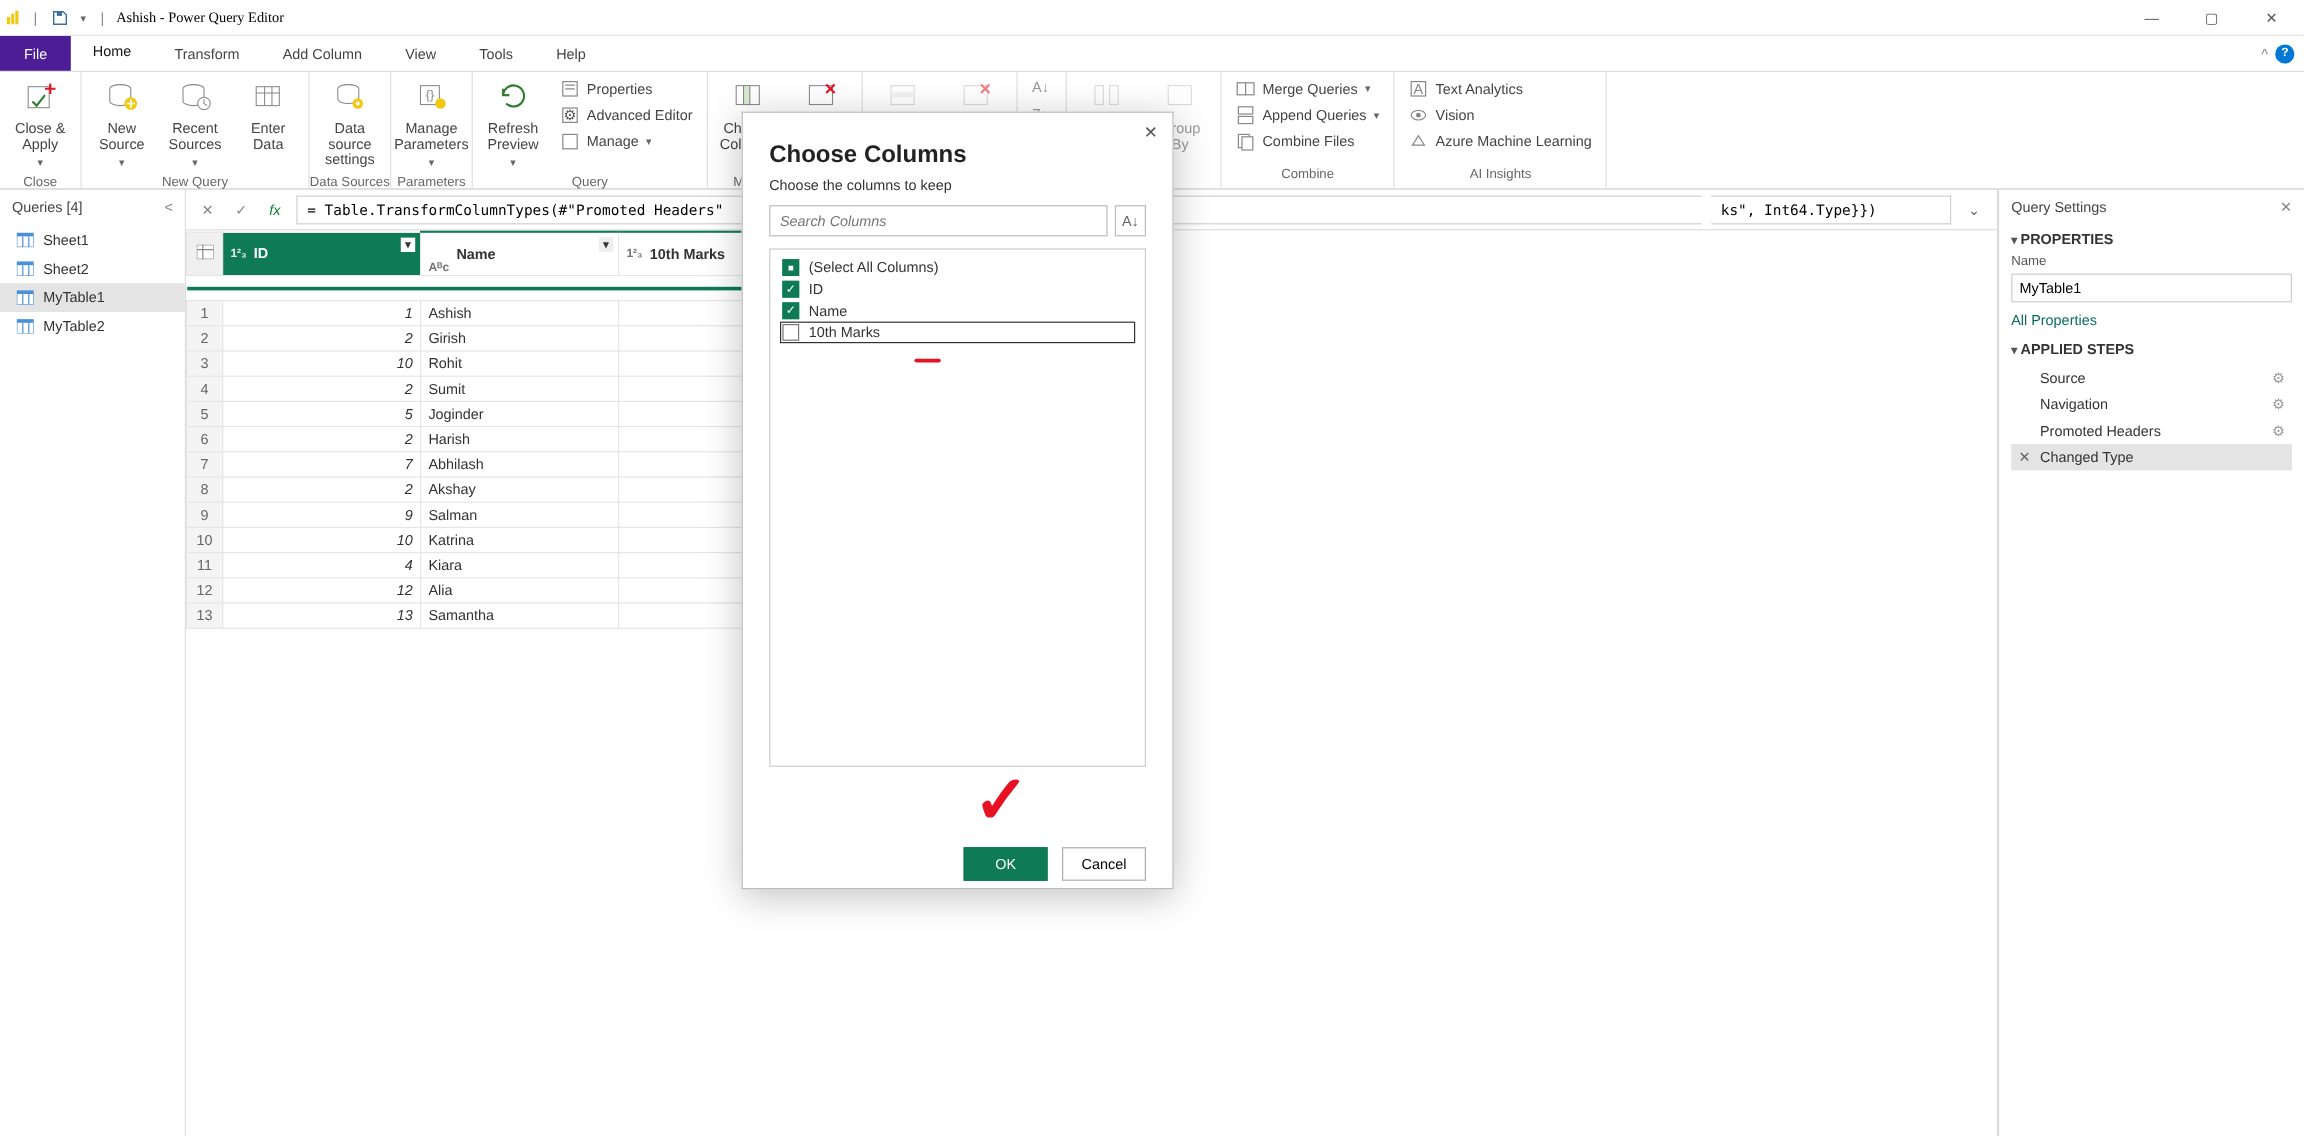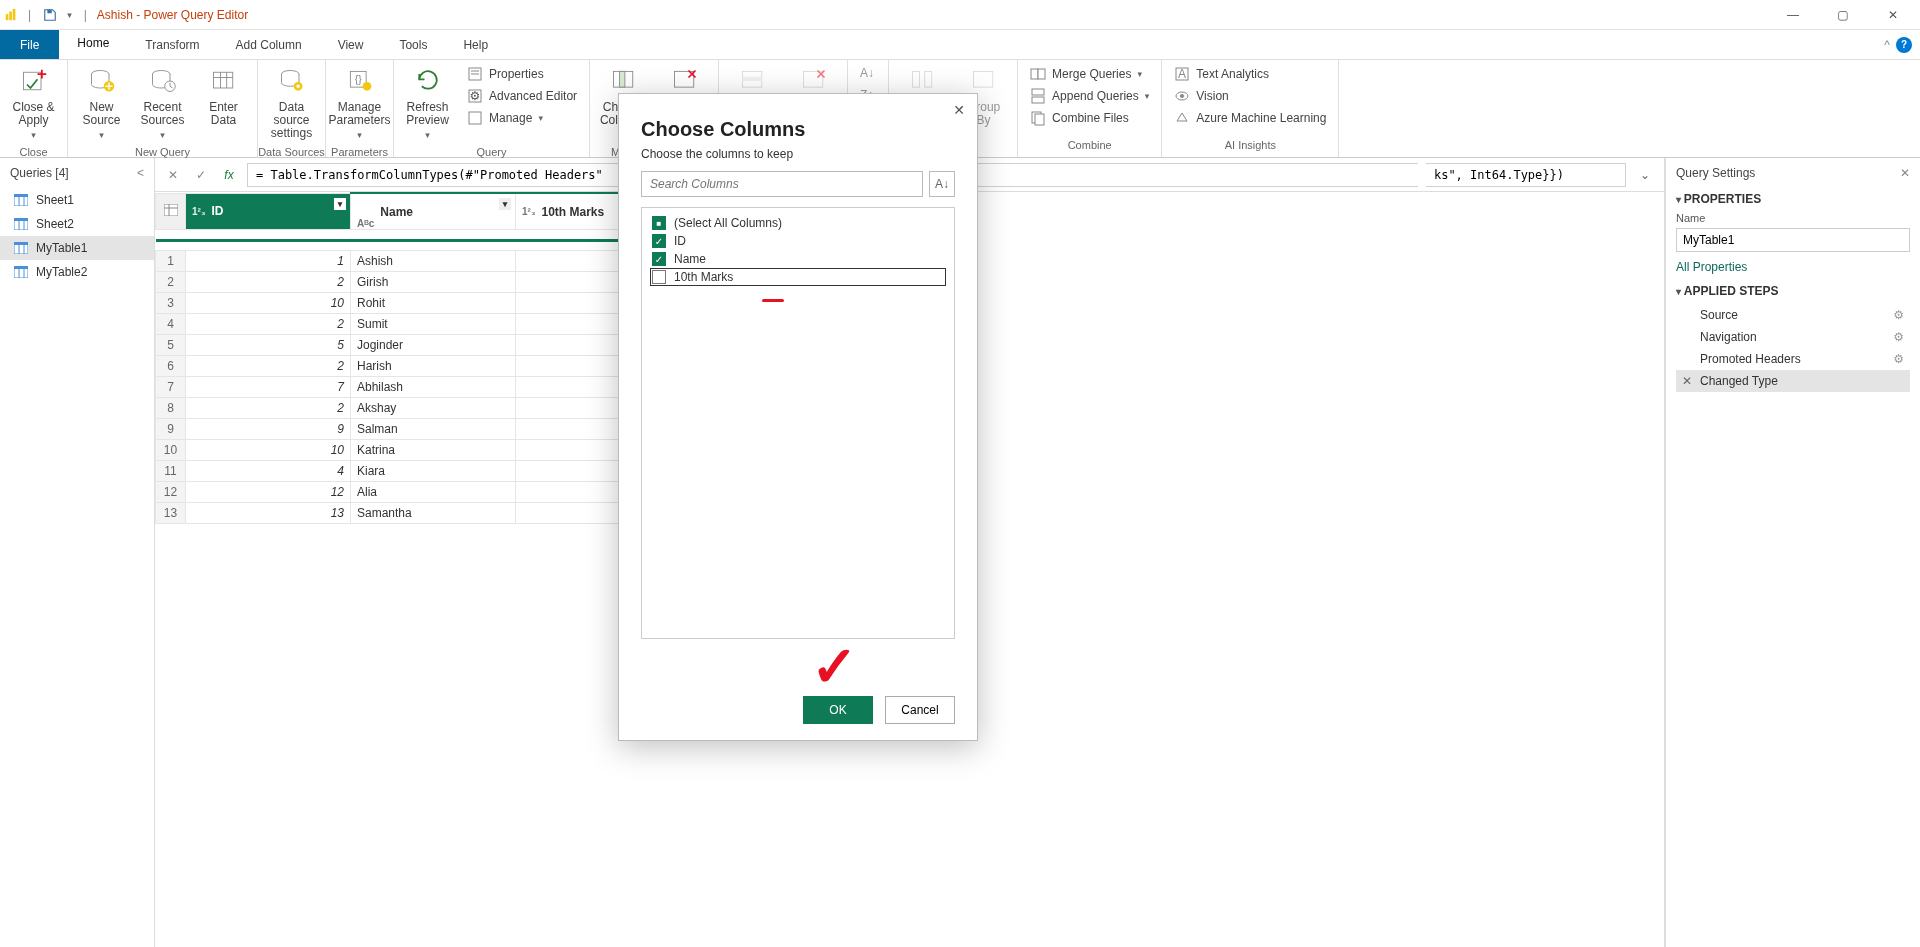--- a/index.html
+++ b/index.html
@@ -3,28 +3,28 @@
 <meta charset="utf-8">
 <style>
 * { box-sizing: border-box; margin: 0; padding: 0; font-family: "Segoe UI", Tahoma, sans-serif; font-size: 12px; }
 body { background: #fff; overflow: hidden; width: 1920px; height: 947px; position: relative; color: #333; }
 
 
 .titlebar { height: 30px; display: flex; align-items: center; padding: 0 4px; background: #fff; border-bottom: 1px solid #e3e3e3; }
 .titlebar .tb-left { display: flex; align-items: center; gap: 6px; }
 .titlebar .pbi-icon { display:inline-block; width: 14px; height: 14px; }
 .titlebar .sep { color: #888; margin: 0 4px; }
-.titlebar .title { color: #c2410c; }
+.titlebar .title { color: #000000; font-family: Liberation Serif, serif; }
 .titlebar .win-controls { margin-left: auto; display: flex; gap: 4px; }
 .titlebar .win-btn { width: 46px; height: 28px; display: flex; align-items: center; justify-content: center; color: #555; }
 
 
 .menutabs { height: 30px; display: flex; align-items: stretch; border-bottom: 1px solid #ddd; }
 .menutabs .tab { padding: 0 18px; display: flex; align-items: center; color: #444; }
-.menutabs .tab.file { background: #0369a1; color: #fff; padding: 0 20px; }
+.menutabs .tab.file { background: #4c1d95; color: #fff; padding: 0 20px; }
 .menutabs .tab.active { color: #111; border-bottom:3px solid transparent; }
 .menutabs .right { margin-left: auto; display:flex; align-items:center; gap:6px; padding-right:8px; color:#777; }
 .help-circle { width:16px; height:16px; border-radius:50%; background:#0078d4; color:#fff; display:flex; align-items:center; justify-content:center; font-size:10px; font-weight:bold; }
 
 
 .ribbon { height: 98px; border-bottom: 1px solid #ccc; display: flex; }
 .ribbon-group { border-right: 1px solid #e0e0e0; display: flex; flex-direction: column; }
 .ribbon-group .buttons { flex: 1; display: flex; align-items: flex-start; padding: 3px 6px; gap: 6px; }
 .ribbon-group .glabel { height: 18px; text-align: center; font-size: 11px; color: #666; }
 .big-btn { display: flex; flex-direction: column; align-items: center; justify-content: flex-start; gap: 4px; width: 55px; padding: 2px; text-align: center; font-size: 11px; color: #444; line-height: 1.1; }
@@ -85,21 +85,21 @@
 .search-row input { flex:1; border:1px solid #bbb; height:26px; padding:0 8px; font-style:italic; color:#888; }
 .search-row .sort { width:26px; height:26px; border:1px solid #bbb; display:flex; align-items:center; justify-content:center; color:#666; }
 .col-list { margin: 10px 22px 0 22px; border:1px solid #ccc; height:432px; padding:6px 8px; }
 .col-item { display:flex; align-items:flex-start; gap:8px; padding:2px 2px; }
 .col-item.selrow { border:1px solid #333; padding:1px 1px; }
 .col-item .cb { width:14px; height:14px; border:1px solid #777; display:flex; align-items:center; justify-content:center; font-size:10px; }
 .col-item .cb.checked { background:#0e7a56; color:#fff; border-color:#0e7a56; }
 .col-item .cb.mixed { background:#0e7a56; color:#fff; border-color:#0e7a56; }
 .col-item .cb.mixed::after { content:"■"; color:#fff; font-size:8px; }
 .col-item .cb.checked::after { content:"✓"; }
-.dialog-actions { position:absolute; bottom:16px; right:22px; display:flex; gap:12px;margin-top:12px; }
+.dialog-actions { position:absolute; bottom:6px; right:22px; display:flex; gap:12px;margin-top:12px; }
 .dialog-actions button { width:70px; height:28px; border:1px solid #aaa; background:#fff; }
 .dialog-actions button.primary { background:#0e7a56; color:#fff; border-color:#0e7a56; }
 
 
 .red-dash { position:absolute; width:22px; height:3px; background:#e81123; border-radius:2px; }
 .red-check { position:absolute; color:#e81123; font-size:56px; font-weight:bold; }
 
 .qat-btn { color:#666; padding: 0 2px; }
 svg { display:block; }
 </style>

